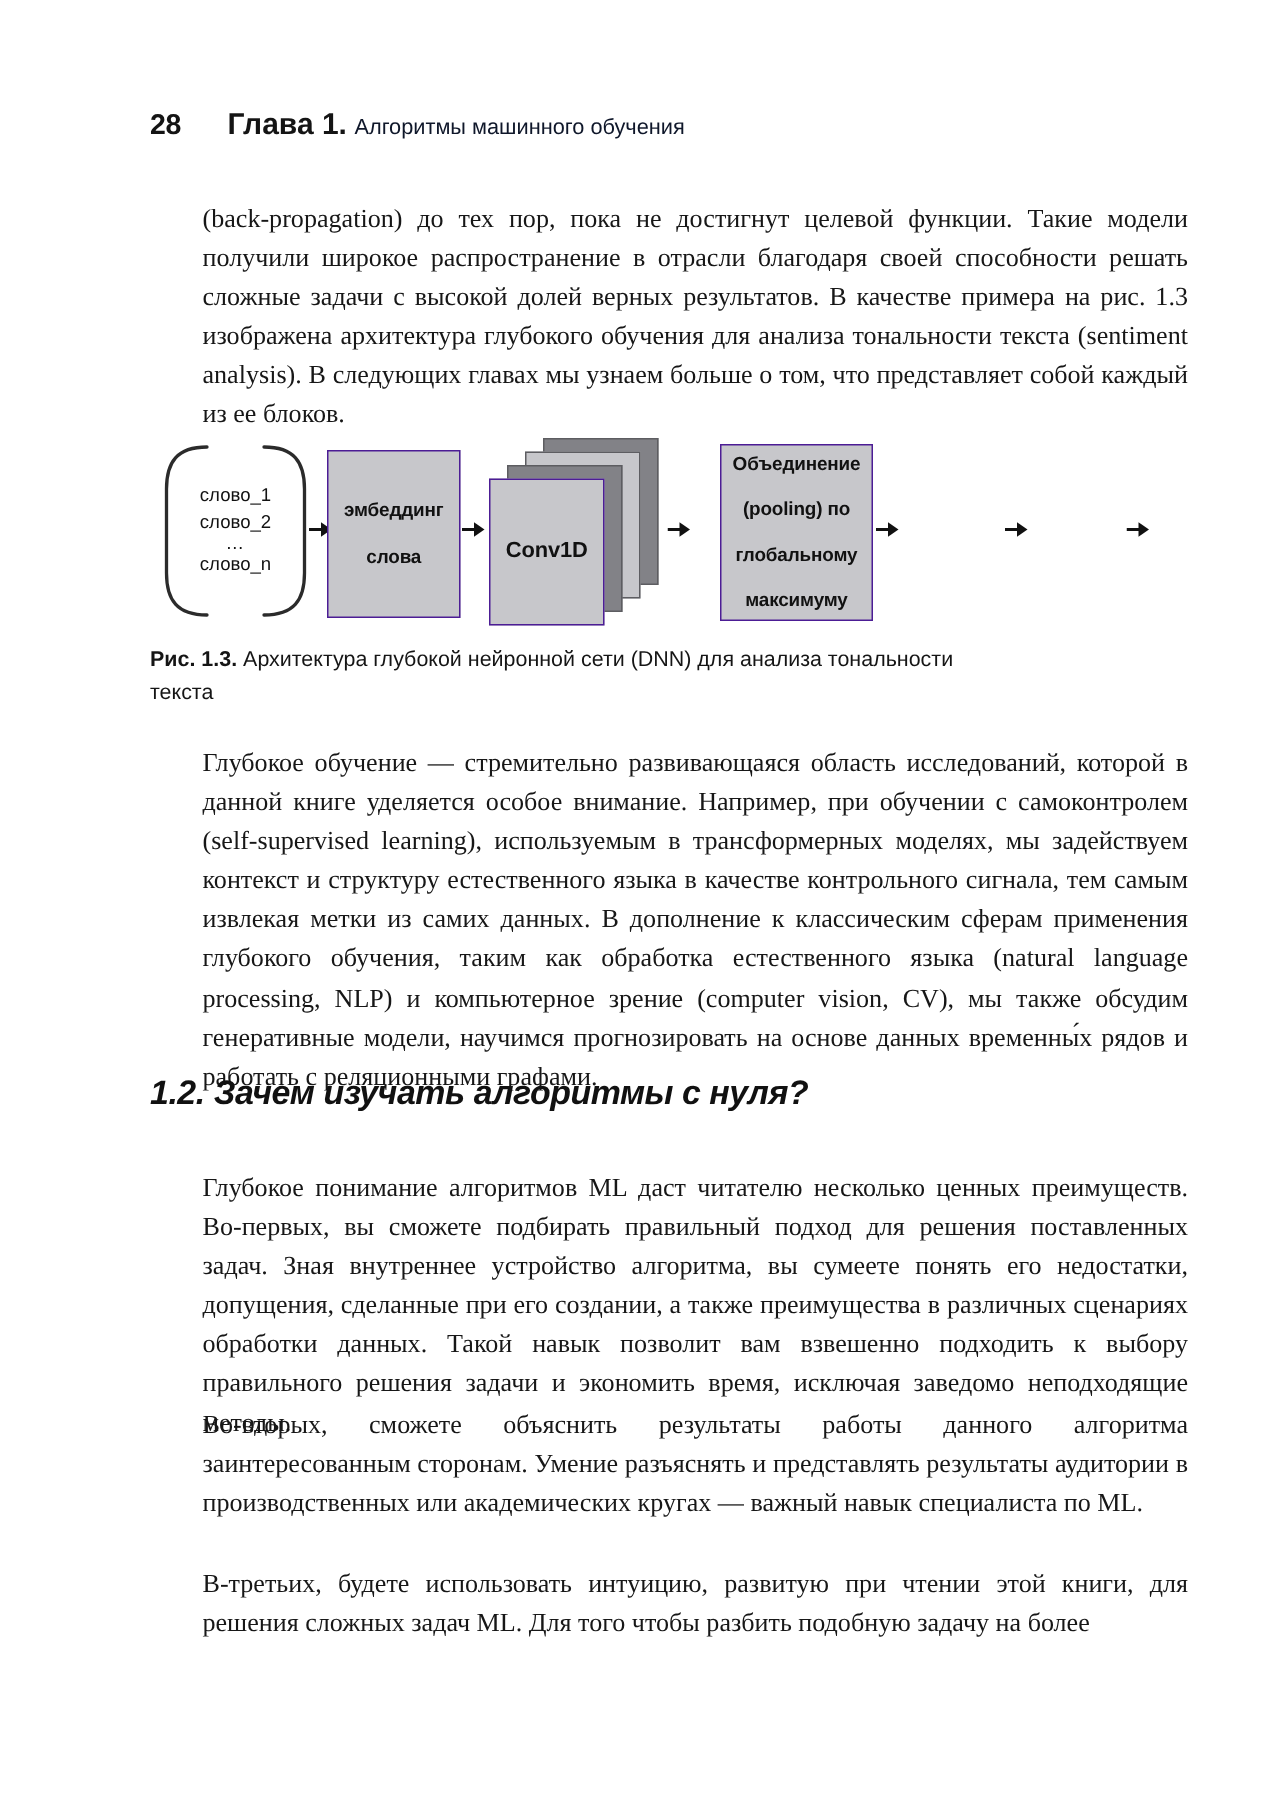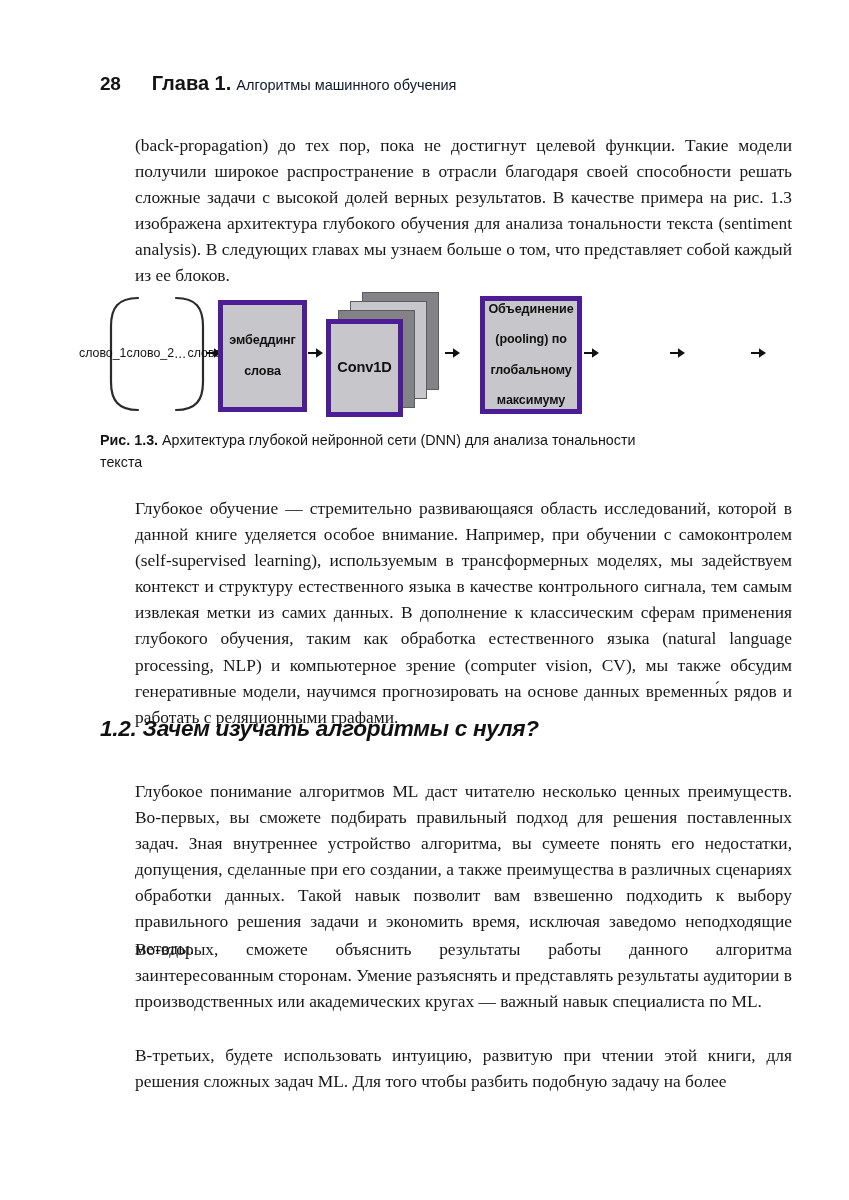--- a/index.html
+++ b/index.html
@@ -76,21 +76,21 @@
     position: absolute;
     left: 100px;
     top: 288px;
     width: 660px;
     height: 132px;
   }
   .fig-box {
     position: absolute;
     box-sizing: border-box;
     background: #c7c7cb;
-    border: 5px solid #4c1d95;
+    border: 1px solid #4c1d95;
     font-family: "Liberation Sans", sans-serif;
     font-weight: bold;
     font-size: 12.6px;
     line-height: 15.2px;
     color: #111111;
     display: flex;
     align-items: center;
     justify-content: center;
     text-align: center;
     letter-spacing: -0.1px;
@@ -113,20 +113,21 @@
     top: 8px;
     width: 98px;
     height: 116px;
   }
   .bracket-wrap svg { display: block; }
   .token-list {
     position: absolute;
     left: 0; top: 0;
     width: 98px; height: 116px;
     display: flex;
+    flex-direction: column;
     align-items: center;
     justify-content: center;
     font-family: "Liberation Sans", sans-serif;
     font-size: 12.4px;
     line-height: 17.6px;
     color: #121212;
   }
   .token-list .tok-ellipsis { line-height: 11px; letter-spacing: 1px; }
 
   .arrow { position: absolute; }

